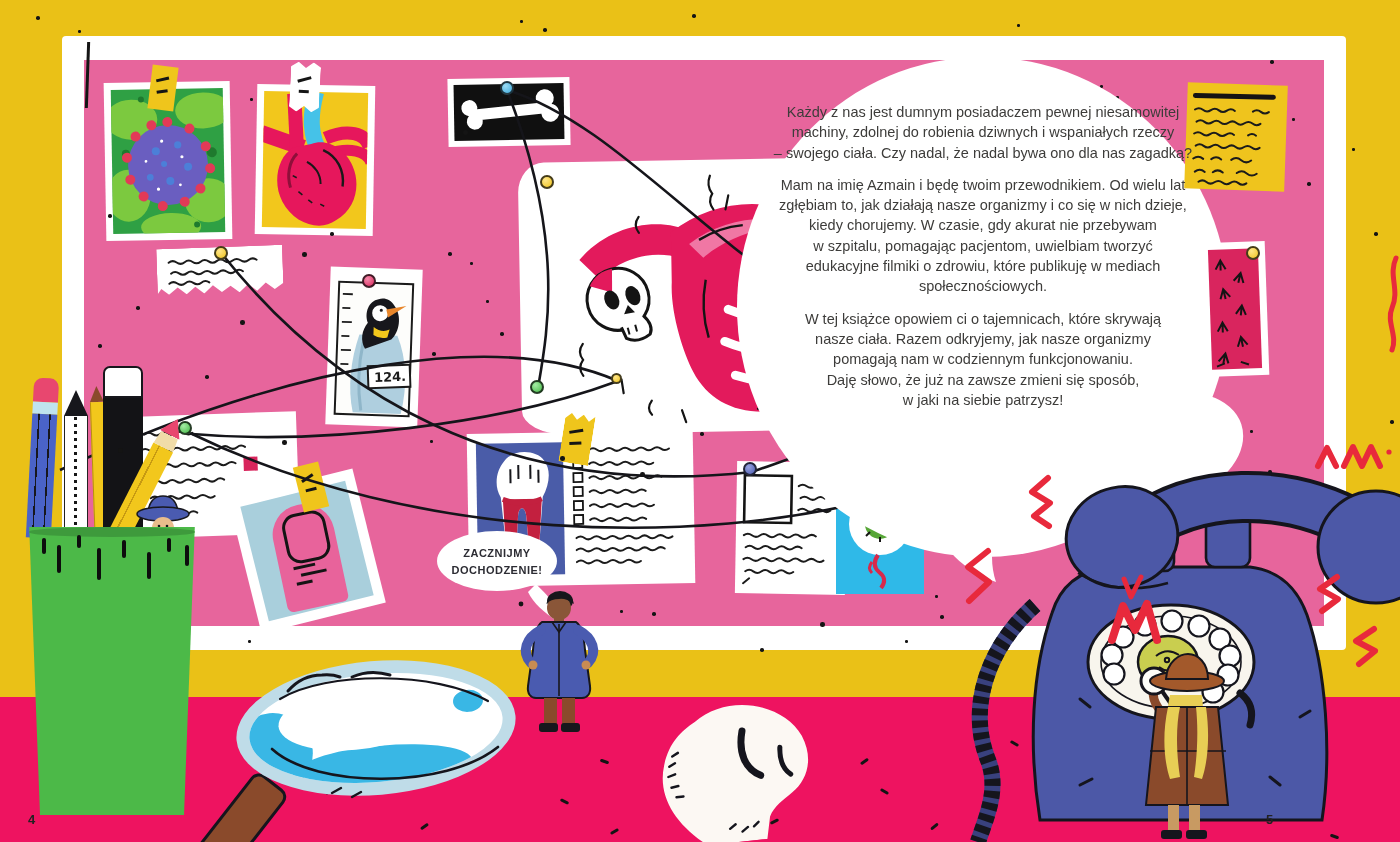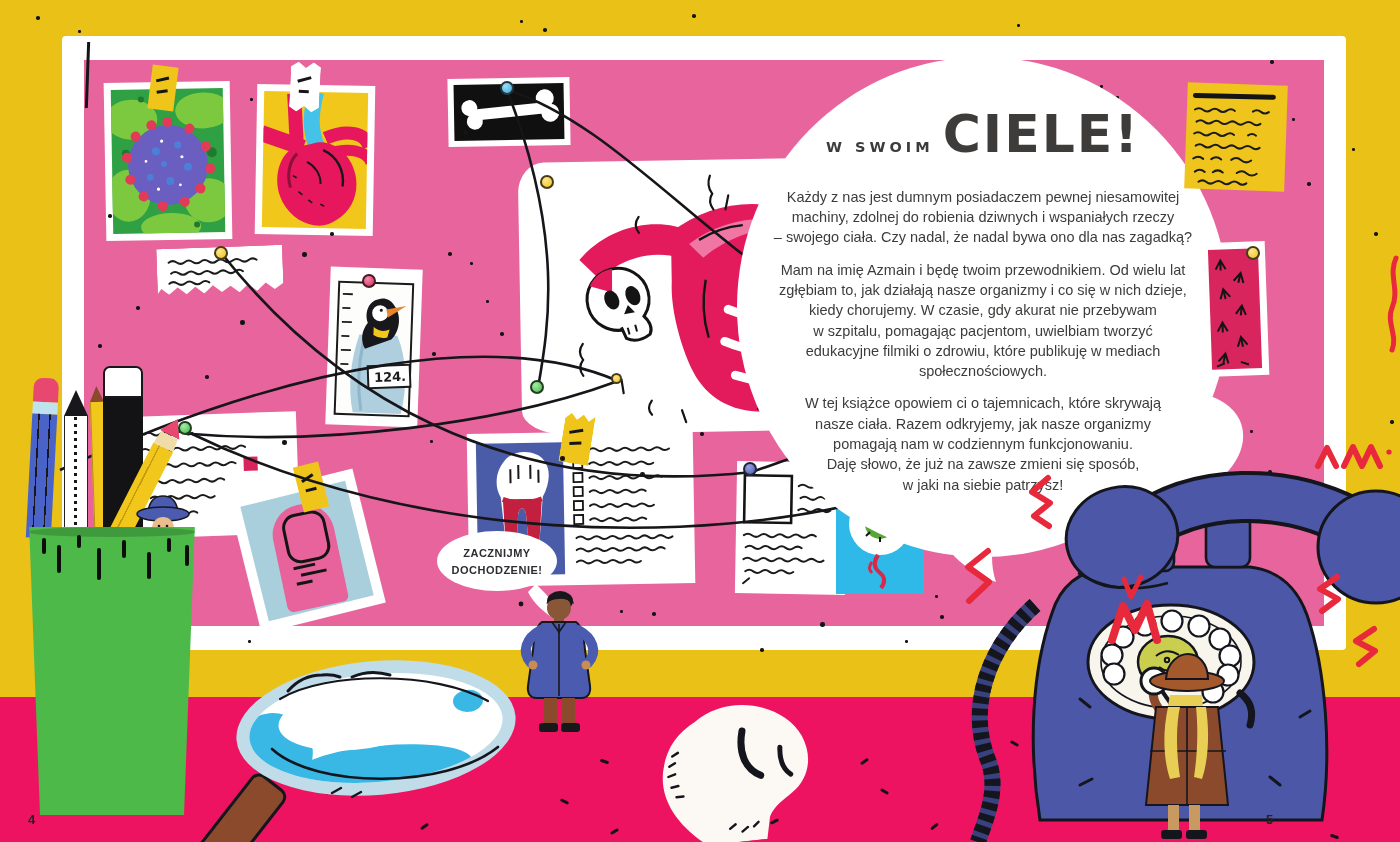--- a/index.html
+++ b/index.html
@@ -364,23 +364,20 @@
   <div class="pin" style="left:1246px;top:246px;background:radial-gradient(circle at 35% 30%,#ffe68a,#EFC41D);z-index:9"></div>
 
   <div class="abs" style="left:737px;top:57px;width:492px;height:500px;background:#fff;border-radius:50%;z-index:7"></div>
   <div class="abs" style="left:1095px;top:395px;width:150px;height:105px;background:#fff;border-radius:50%;transform:rotate(-18deg);z-index:7"></div>
   <div class="abs" style="left:838px;top:428px;width:120px;height:88px;background:#fff;border-radius:50%;transform:rotate(8deg);z-index:7"></div>
   <svg class="abs" style="left:0;top:0;z-index:7" width="1400" height="842" viewBox="0 0 1400 842">
     <path d="M922,502 C940,548 962,570 996,582 C986,552 996,522 1014,500 Z" fill="#fff"></path>
   </svg>
 
   <div class="abs" id="bubble-text" style="left:747px;top:86px;width:472px;text-align:center;z-index:9">
-    <p id="bubble-title2" style="white-space:normal">
-      <span>W SWOIM </span><span class="big">CIELE!</span>
-    </p>
     <p style="margin-top:16px">Każdy z nas jest dumnym posiadaczem pewnej niesamowitej
 machiny, zdolnej do robienia dziwnych i wspaniałych rzeczy
 – swojego ciała. Czy nadal, że nadal bywa ono dla nas zagadką?</p>
     <p>Mam na imię Azmain i będę twoim przewodnikiem. Od wielu lat
 zgłębiam to, jak działają nasze organizmy i co się w nich dzieje,
 kiedy chorujemy. W czasie, gdy akurat nie przebywam
 w szpitalu, pomagając pacjentom, uwielbiam tworzyć
 edukacyjne filmiki o zdrowiu, które publikuję w mediach
 społecznościowych.</p>
     <p>W tej książce opowiem ci o tajemnicach, które skrywają

